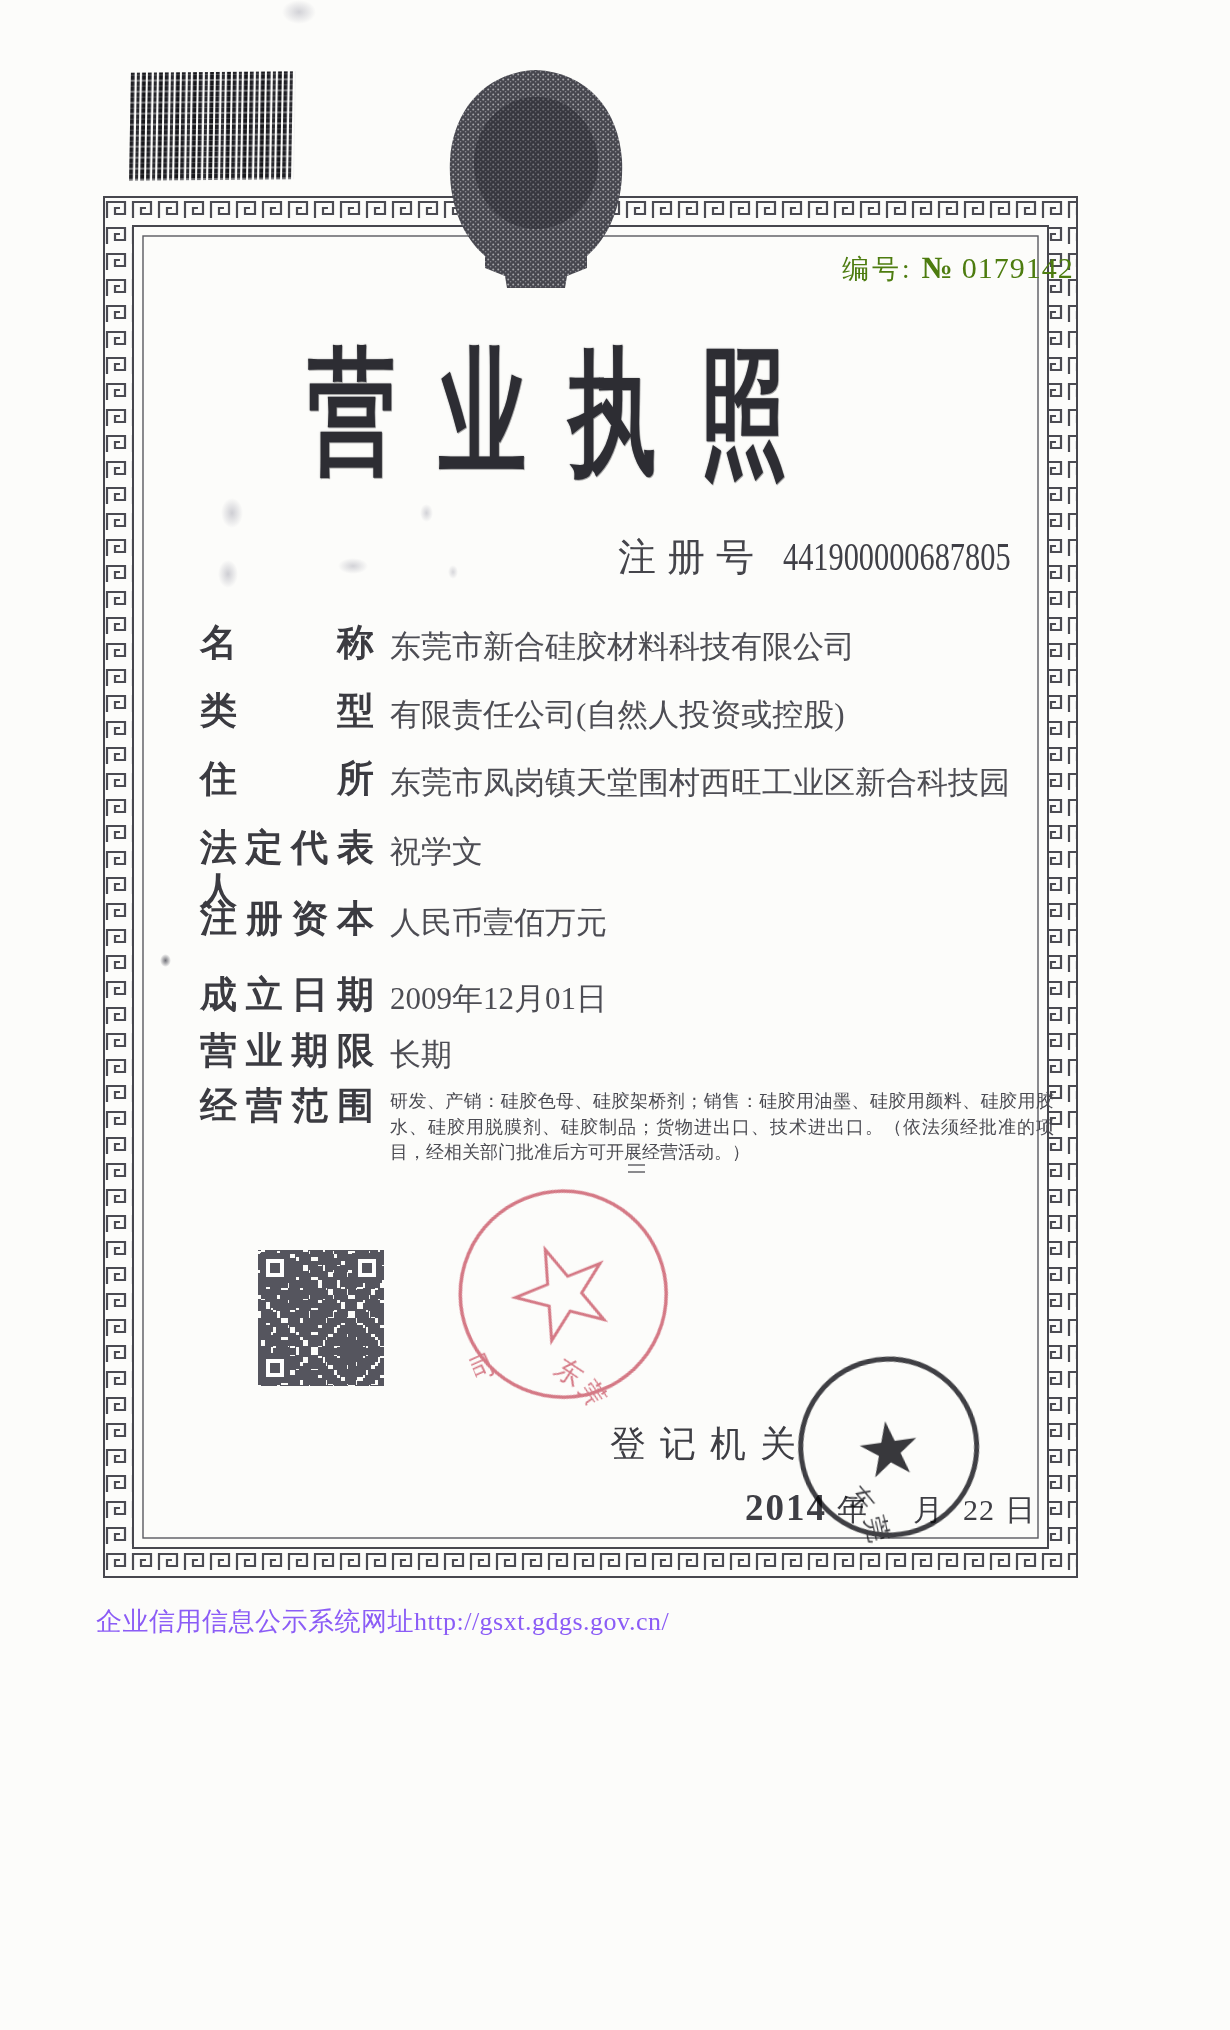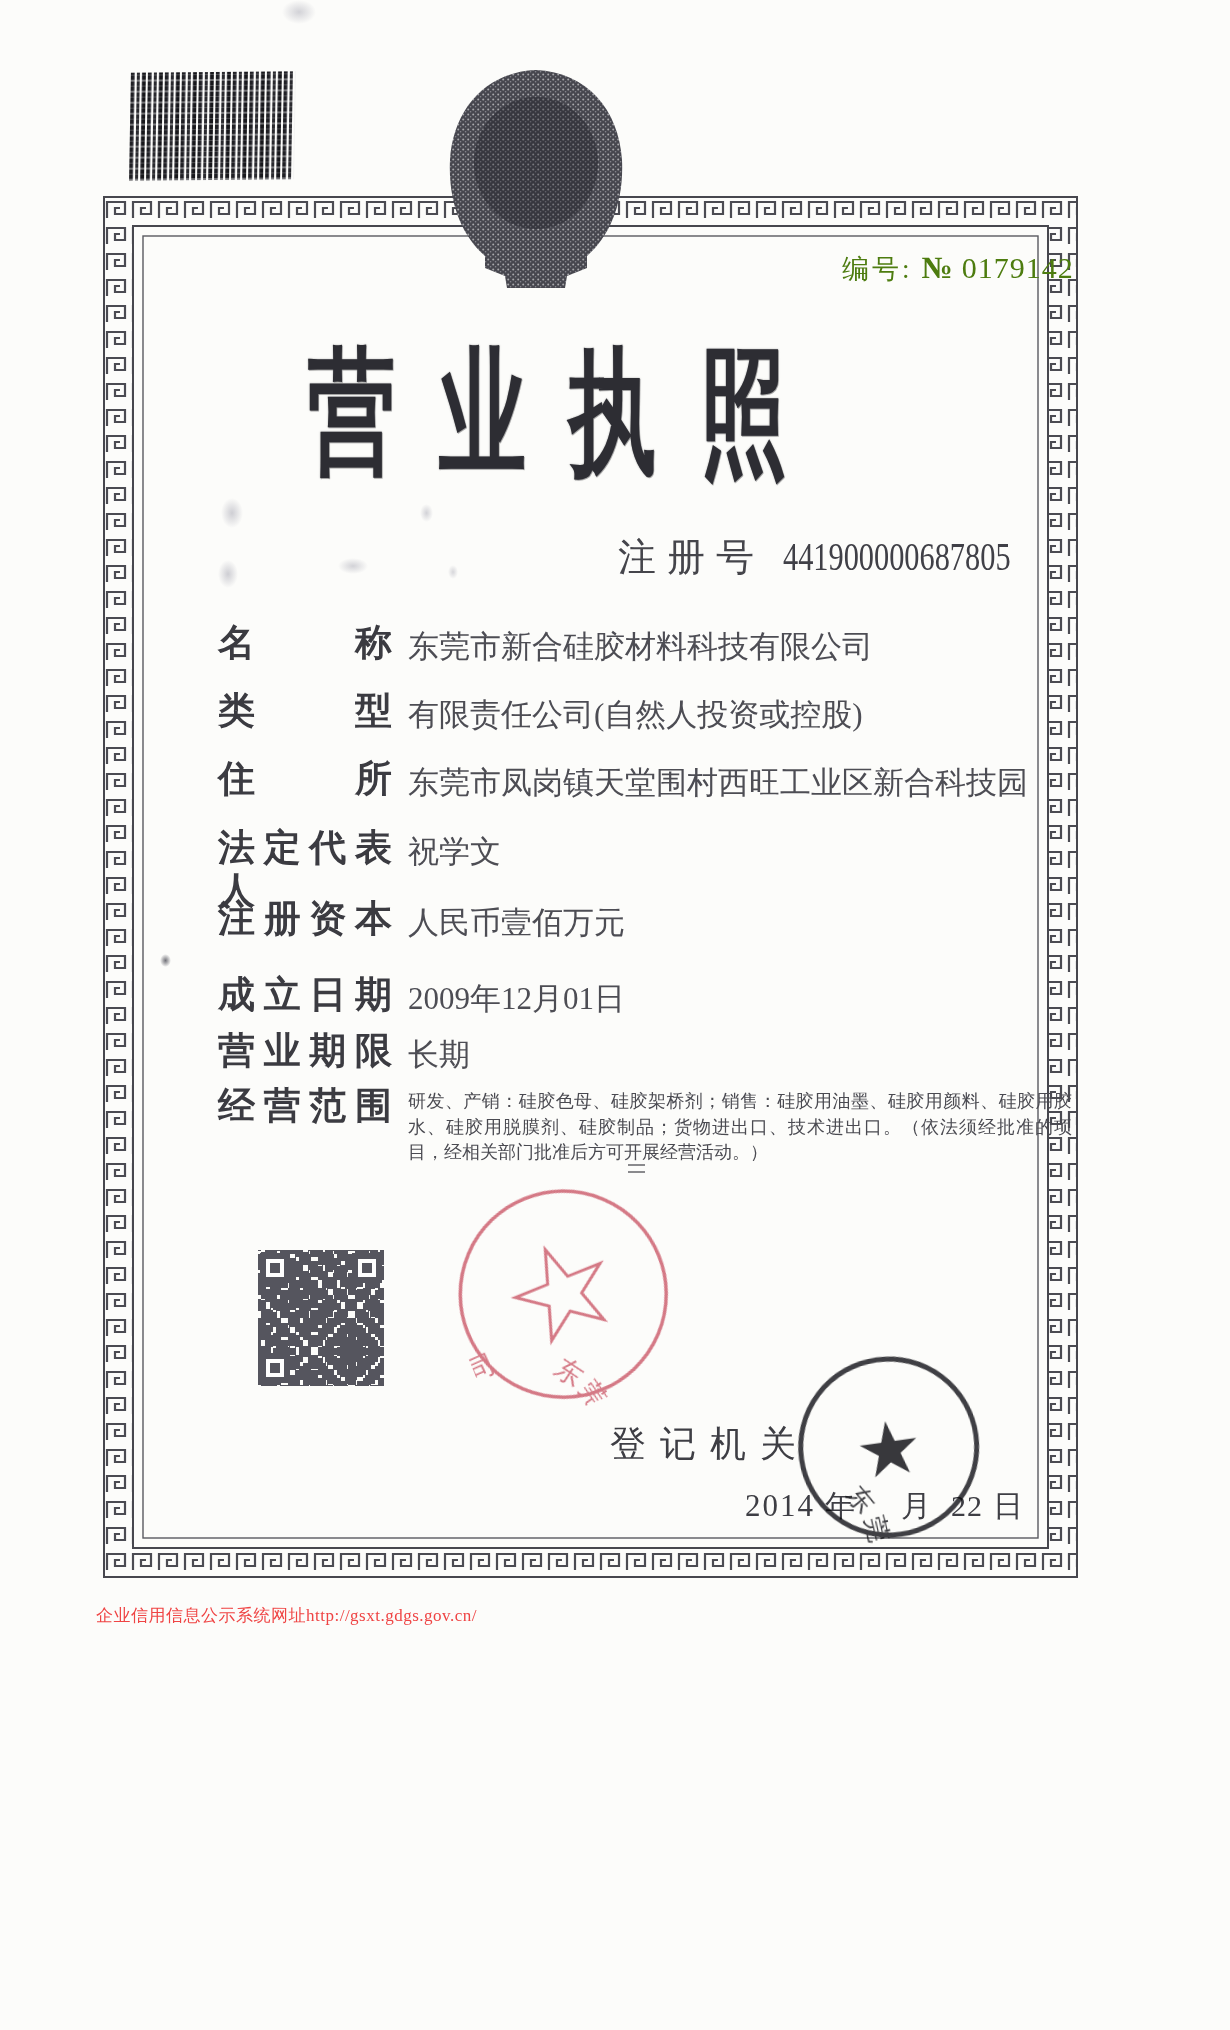--- a/index.html
+++ b/index.html
@@ -37,54 +37,54 @@
 
   
   .regno{position:absolute;left:618px;top:532px;display:flex;align-items:baseline;z-index:4;}
   .regno .lbl{font-size:38px;letter-spacing:11px;color:#45454b;}
   .regno .num{font-size:41px;margin-left:18px;color:#404047;transform:scaleX(.74);}
 
   
   .fields{position:absolute;left:200px;top:618px;width:860px;z-index:2;}
   .frow{position:absolute;left:0;display:flex;align-items:flex-start;}
   .flabel{width:174px;font-size:37px;line-height:1.15;color:#3b3b41;font-weight:600;
-    text-align:justify;text-align-last:justify;flex:none;margin-left:18px;}
+    text-align:justify;text-align-last:justify;flex:none;}
   .fvalue{margin-left:16px;padding-top:5px;font-size:31px;line-height:1.3;color:#4d4d54;}
   .fvalue.small{font-size:18px;width:664px;line-height:1.42;padding-top:4px;text-align:justify;color:#4a4a51;}
 
   
   .qr{position:absolute;left:258px;top:1250px;width:126px;height:136px;z-index:2;opacity:.88;
     background:
       repeating-conic-gradient(#3e3e49 0% 25%, transparent 0% 50%) 0px 0px/15px 15px,
       repeating-conic-gradient(#3e3e49 0% 25%, transparent 0% 50%) 7px 4px/23px 23px,
       repeating-conic-gradient(#3e3e49 0% 25%, transparent 0% 50%) 3px 11px/19px 19px;}
   .finder{position:absolute;width:30px;height:30px;background:#fff;border:6px solid #3e3e49;}
   .finder i{display:block;width:10px;height:10px;margin:4px;background:#3e3e49;}
   .finder.tl{left:2px;top:3px;} .finder.tr{right:2px;top:3px;} .finder.bl{left:2px;bottom:3px;}
 
   
   .seal-red{position:absolute;left:452px;top:1182px;z-index:4;transform:rotate(-22deg);
     opacity:.82;mix-blend-mode:multiply;filter:blur(.4px);}
 
   
   .registrar{position:absolute;left:610px;top:1420px;font-size:36px;letter-spacing:14px;color:#3e3e44;z-index:4;}
   .date-line{position:absolute;left:745px;top:1486px;display:flex;align-items:baseline;color:#3e3e44;z-index:5;}
-  .date-line .y{font-size:31px;letter-spacing:2px;}
+  .date-line .y{font-size:37px;letter-spacing:2px;font-weight:bold;}
   .date-line .u{font-size:30px;}
   .date-line .u.yr{margin-left:10px;}
   .date-line .u.mo{margin-left:46px;}
   .date-line .d{font-size:30px;margin-left:20px;letter-spacing:1px;}
   .date-line .u.dy{margin-left:10px;}
 
   
   .stamp-black{position:absolute;left:794px;top:1352px;z-index:6;transform:rotate(-8deg);
     opacity:.9;mix-blend-mode:multiply;filter:blur(.3px);}
 
   
-  .footer-left{position:absolute;left:96px;top:1604px;font-size:17px;color:#ef4444;letter-spacing:.5px;z-index:2;}
+  .footer-left{position:absolute;left:96px;top:1604px;font-size:26px;color:#8b5cf6;letter-spacing:.5px;z-index:2;}
   .footer-right{position:absolute;left:710px;top:1601px;font-size:22px;color:#43434a;letter-spacing:1px;z-index:2;}
 
   
   .blob{position:absolute;background:radial-gradient(closest-side, rgba(85,85,110,.5), rgba(85,85,110,0));
     border-radius:45%;z-index:2;}
   .b1{left:221px;top:498px;width:22px;height:30px;opacity:.55;}
   .b2{left:420px;top:504px;width:13px;height:18px;opacity:.5;}
   .b3{left:218px;top:560px;width:20px;height:28px;opacity:.55;}
   .b4{left:338px;top:558px;width:30px;height:16px;opacity:.5;}
   .b5{left:448px;top:565px;width:10px;height:14px;opacity:.45;}

